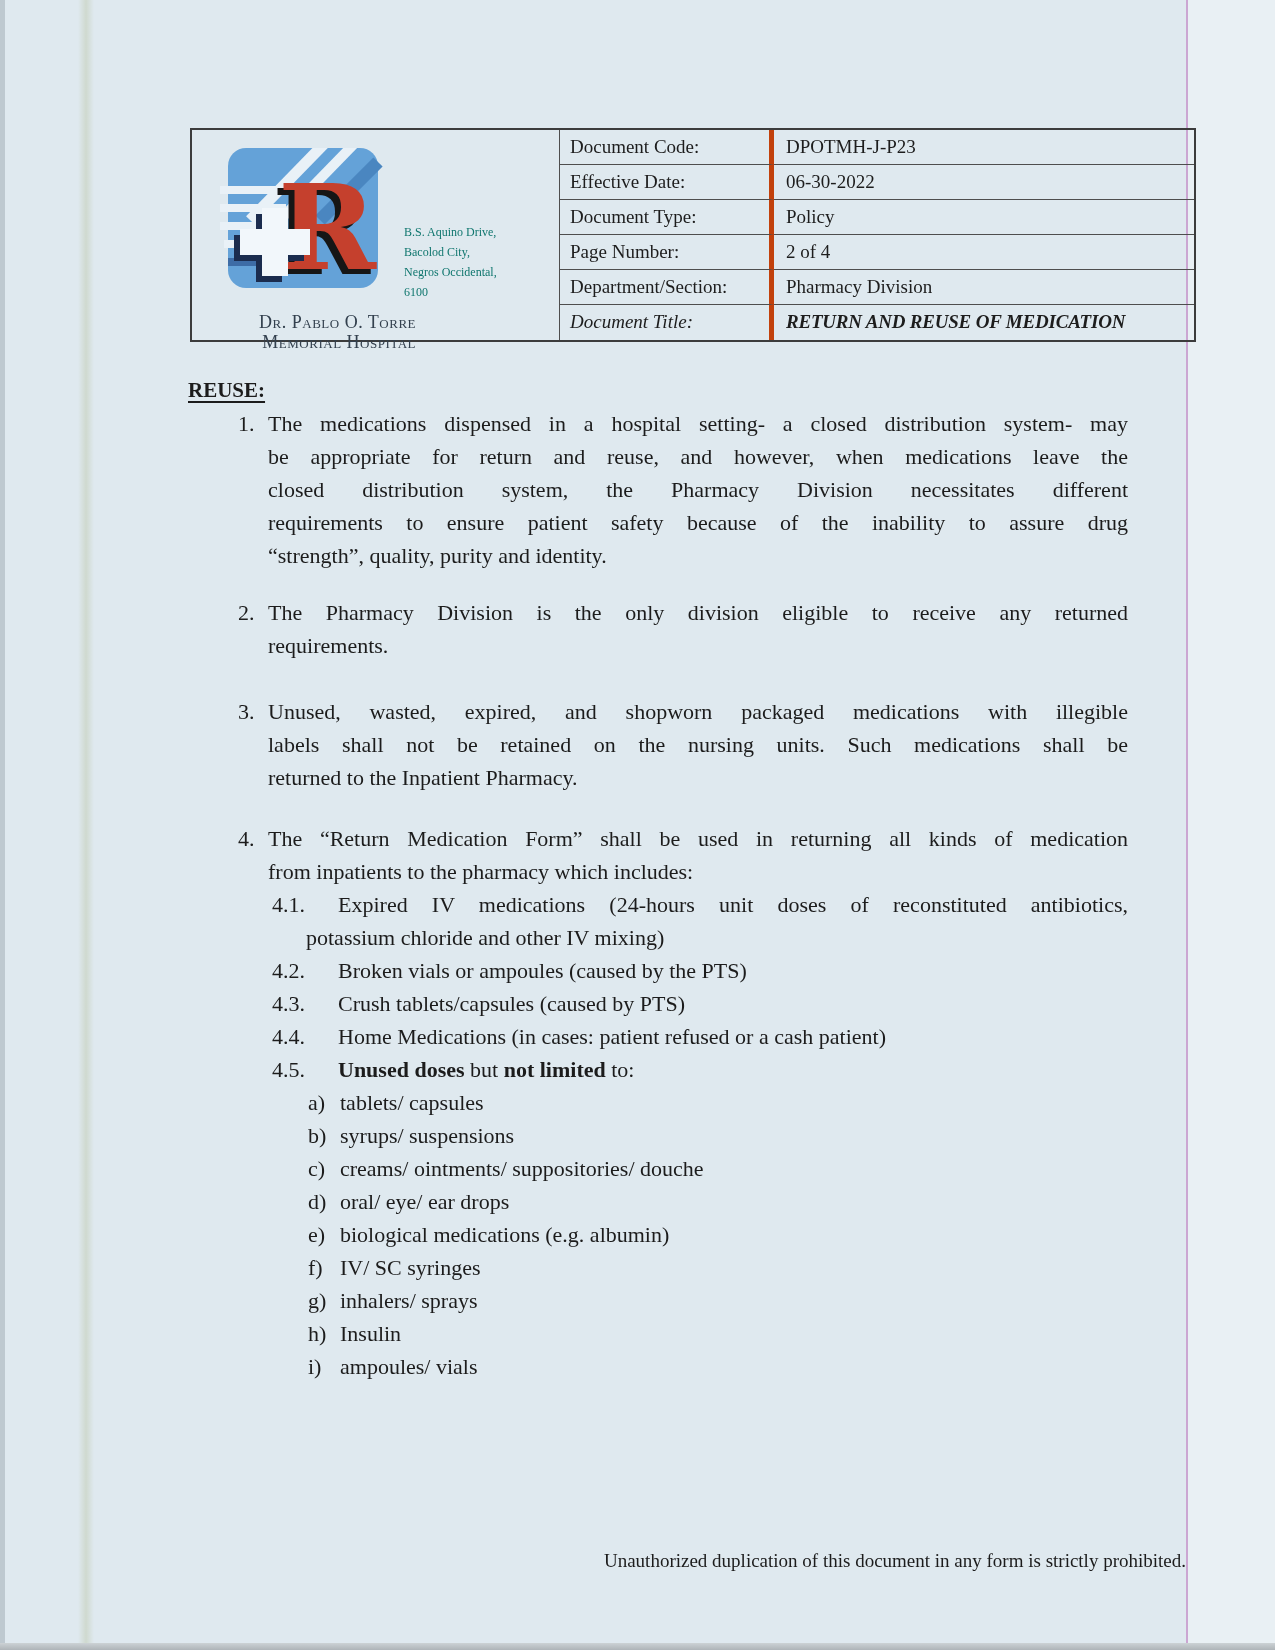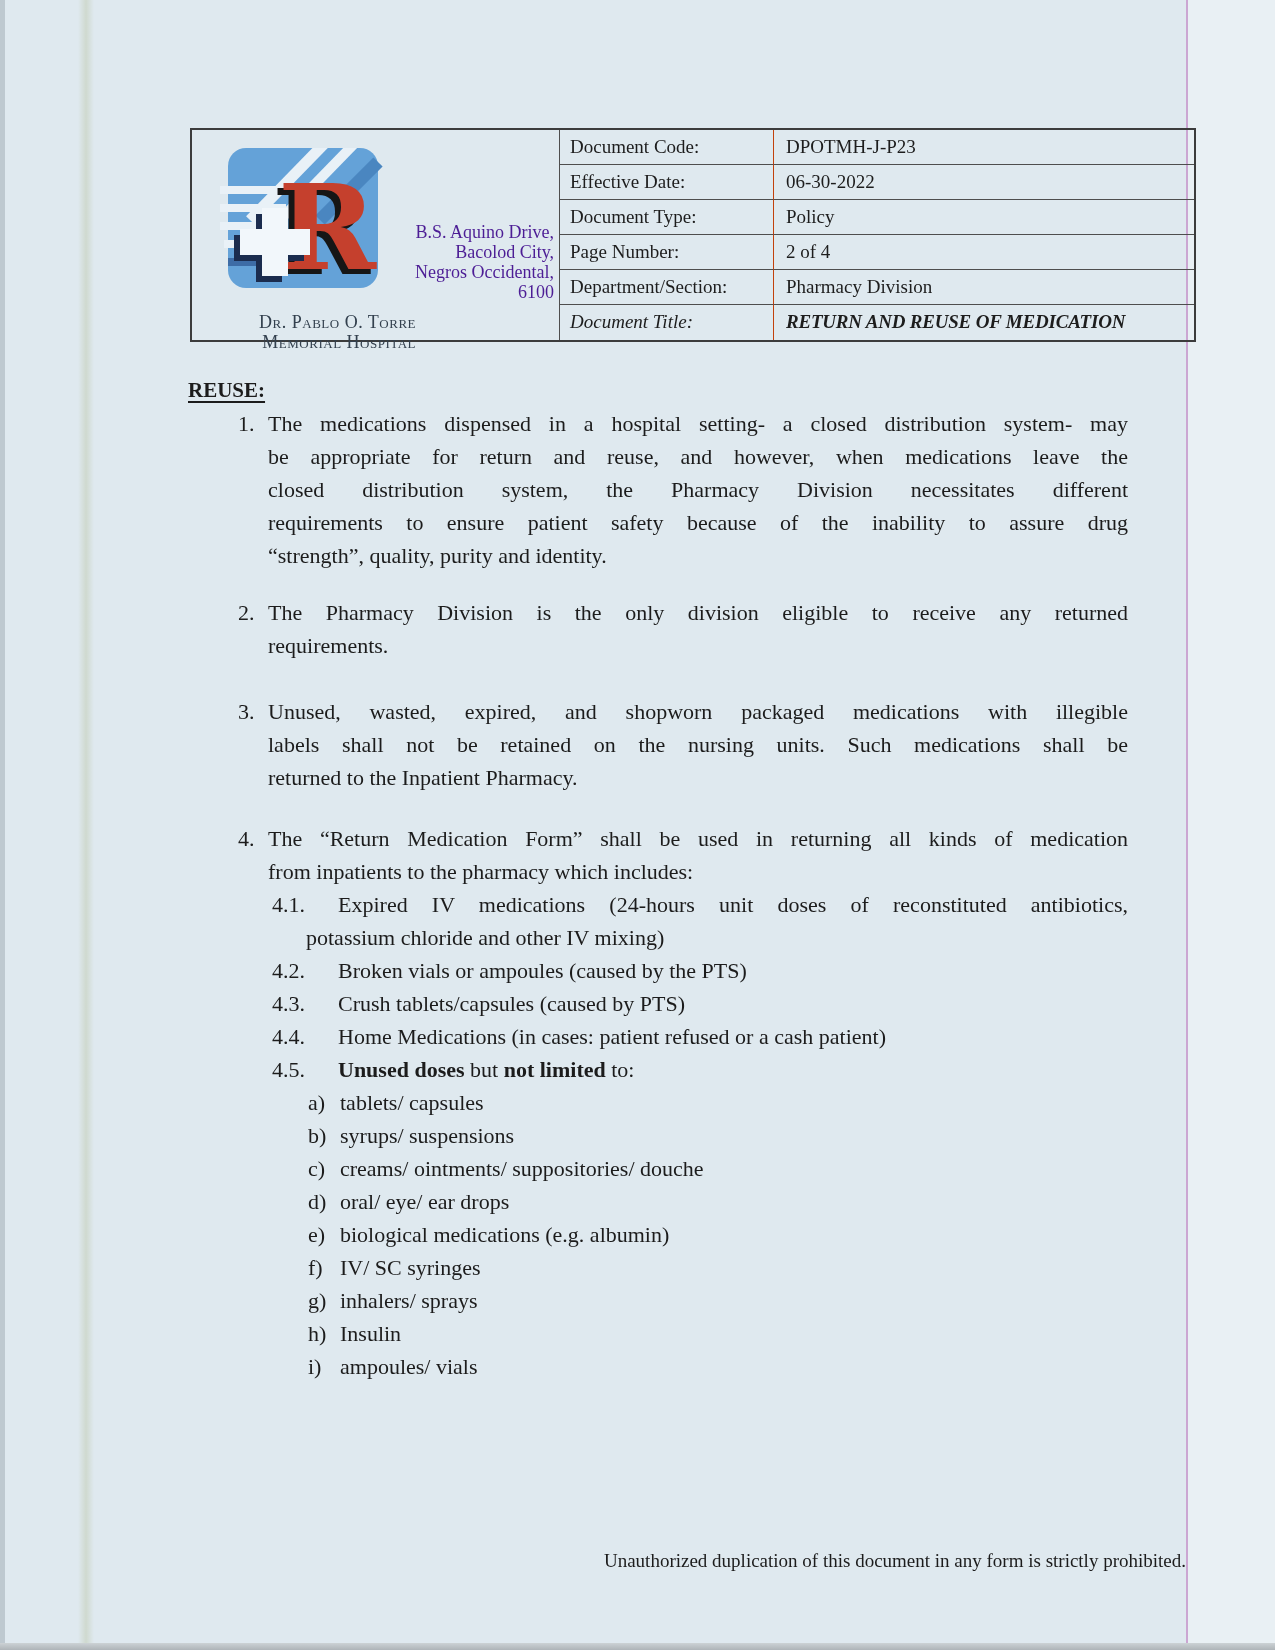--- a/index.html
+++ b/index.html
@@ -21,32 +21,32 @@
                  background:linear-gradient(to bottom,#ccd2d5,#aeb4b8); }
 
   
   .meta-table {
     position:absolute; left:190px; top:128px;
     display:grid; grid-template-columns:368px 214px 420px; grid-auto-rows:35px;
     border:2px solid #3c3c3c; background:transparent;
   }
   .logo-cell { grid-column:1; grid-row:1 / span 6; border-right:1px solid #4e4e4e;
                position:relative; }
-  .m-label { border-right:1px solid #c2410c; border-bottom:1px solid #4e4e4e;
+  .m-label { border-right:5px solid #c2410c; border-bottom:1px solid #4e4e4e;
              padding:6px 0 0 10px; font-size:19px; }
   .m-value { border-bottom:1px solid #4e4e4e; padding:6px 0 8px 12px; font-size:19px; }
   .rlast { border-bottom:none;font-style:italic; }
   .m-title { font-weight:bold; font-size:19px; letter-spacing:-0.2px; }
 
   .logo-svg { position:absolute; left:28px; top:18px; }
   .hosp-name { position:absolute; left:2px; top:182px; width:222px; text-align:right;
                font-variant:small-caps; color:#33404e; font-size:18px; line-height:20px;
                letter-spacing:0.5px; }
-  .hosp-addr { position:absolute; left:212px; top:92px; width:150px; text-align:right;
-               font-size:18px; line-height:20px; color:#4c1d95; }
+  .hosp-addr { position:absolute; left:212px; top:92px; width:150px; text-align:left;
+               font-size:12px; line-height:20px; color:#0f766e; }
 
   
   .text-area { position:absolute; left:238px; top:374px; width:890px;
                font-size:22px; line-height:33px; color:#1c1c1c; }
   .policy-heading { margin-left:-50px; font-weight:bold;
                     text-decoration:underline; text-decoration-thickness:2px;
                     text-underline-offset:4px; font-size:21px; }
   .policy-item { display:flex; }
   .p-num  { width:30px; flex:none; }
   .p-body { flex:1; }

